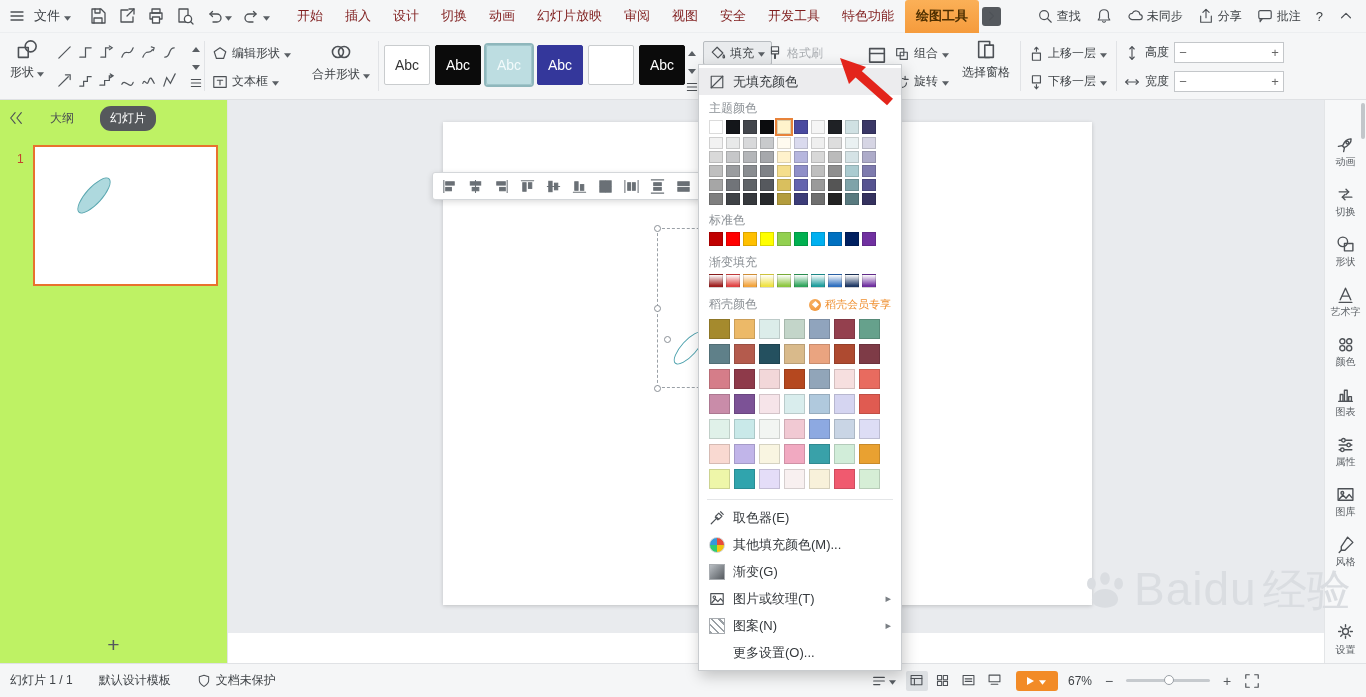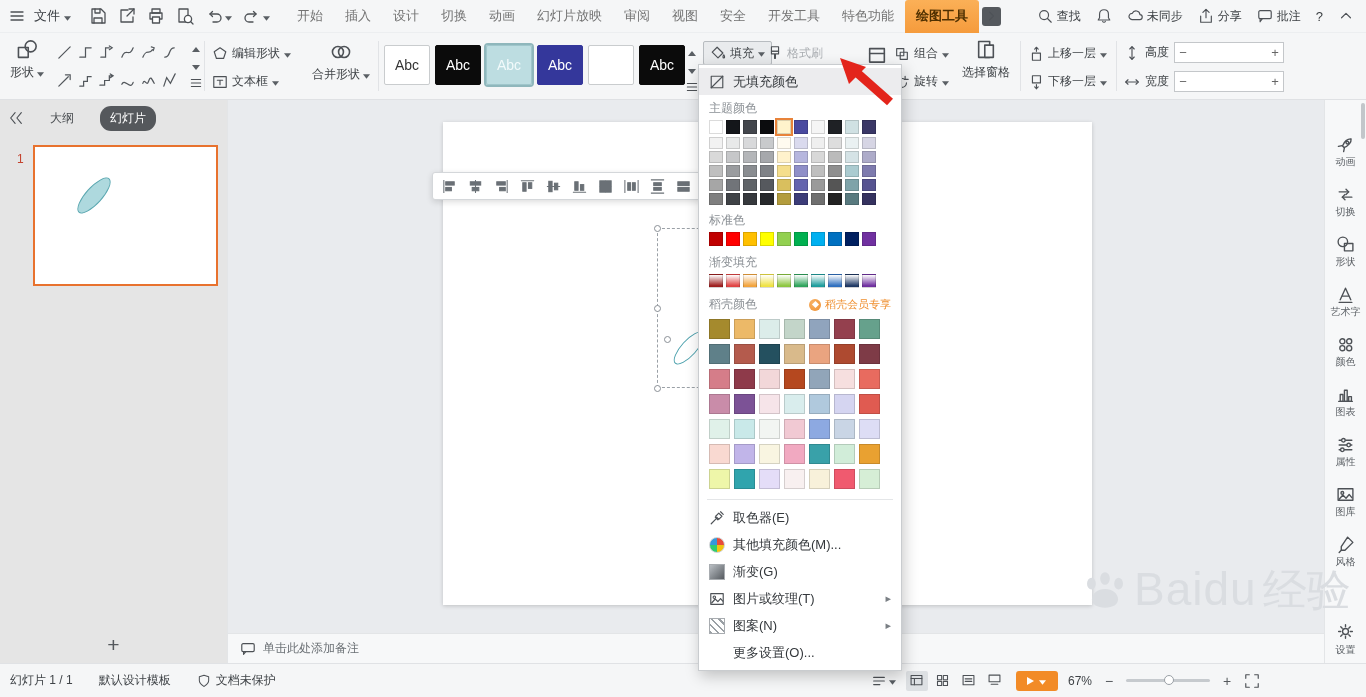--- a/index.html
+++ b/index.html
@@ -11,21 +11,21 @@
 .ic18{width:18px;height:18px;display:inline-block;flex:0 0 auto}
 .ic22{width:22px;height:22px;display:inline-block;flex:0 0 auto}
 .ic16 svg,.ic18 svg,.ic14 svg,.ic22 svg{width:100%;height:100%;display:block}
 
 .menubar{position:absolute;left:0;top:0;right:0;height:33px;background:#f5f6f7;border-bottom:1px solid #eceef0;display:flex;align-items:center;padding-left:8px;z-index:20}
 .mb-file{display:flex;align-items:center;gap:4px;padding:0 8px;cursor:pointer}
 .qat{display:flex;align-items:center;gap:11px;margin-left:10px}
 .qat>span{cursor:pointer}
 .undoredo{display:flex;align-items:center;gap:2px;cursor:pointer}
 .mtabs{display:flex;margin-left:16px;height:33px;align-items:stretch}
-.mtab{padding:0 11px;line-height:32px;font-size:13px;cursor:pointer;color:#737373;white-space:nowrap}
+.mtab{padding:0 11px;line-height:32px;font-size:13px;cursor:pointer;color:#7f1d1d;white-space:nowrap}
 .mtab.active{background:linear-gradient(#fbb057,#f59b3c);color:#4f3000;border-radius:3px 3px 0 0;font-weight:bold}
 .mb-chevmore{width:19px;height:19px;background:#55595e;border-radius:3px;display:flex;align-items:center;justify-content:center;margin-left:3px;cursor:pointer}
 .mb-right{margin-left:auto;display:flex;align-items:center;gap:15px;padding-right:12px}
 .mb-txtbtn{display:flex;align-items:center;gap:4px;cursor:pointer;font-size:12px;color:#3c4044;white-space:nowrap}
 .helpq{font-size:13px;color:#3c4044;cursor:pointer}
 
 .ribbon{position:absolute;top:33px;left:0;right:0;height:67px;background:#f5f6f7;border-bottom:1px solid #dfe1e4;z-index:19}
 .rsep{position:absolute;top:8px;bottom:8px;width:1px;background:#e1e3e6}
 .tallbtn{position:absolute;display:flex;flex-direction:column;align-items:center;gap:3px;cursor:pointer;font-size:12px;color:#3f4347}
 .rowbtn{position:absolute;display:flex;align-items:center;gap:4px;cursor:pointer;font-size:12px;color:#3f4347;white-space:nowrap}
@@ -34,21 +34,21 @@
 .gctrl{position:absolute;width:15px;height:16px;display:flex;align-items:center;justify-content:center;cursor:pointer}
 .abcbox{position:absolute;top:12px;width:46px;height:40px;display:flex;align-items:center;justify-content:center;font-size:14px;cursor:pointer;border-radius:2px;border:1px solid transparent}
 .abcbox.sel{outline:2px solid #8fb7bc}
 .fillbtn{position:absolute;left:703px;top:8px;height:24px;display:flex;align-items:center;gap:4px;padding:0 6px;border:1px solid #b8bcc0;background:#e9ebed;border-radius:2px;font-size:12px;cursor:pointer;color:#3f4347}
 .fmtbtn{position:absolute;left:767px;top:8px;height:24px;display:flex;align-items:center;gap:4px;font-size:12px;color:#a9adb1;cursor:default}
 .sizerow{position:absolute;display:flex;align-items:center;gap:5px;font-size:12px;color:#3f4347}
 .spin{display:flex;align-items:center;border:1px solid #c4c7ca;background:#fff;height:21px}
 .spin .sbtn{width:16px;text-align:center;color:#666;cursor:pointer;font-size:13px;line-height:19px;flex:0 0 auto}
 .spin input{width:76px;border:none;outline:none;height:18px;font-size:12px;padding:0 4px;font-family:inherit}
 
-.leftpanel{position:absolute;top:100px;left:0;width:228px;bottom:34px;background:#e5e5e5;border-right:1px solid #e3e5e7}
+.leftpanel{position:absolute;top:100px;left:0;width:228px;bottom:34px;background:#bef264;border-right:1px solid #e3e5e7}
 .lp-tabs{display:flex;align-items:center;height:36px;padding-left:8px;gap:16px;font-size:12px}
 .lp-chev{width:16px;height:16px;cursor:pointer}
 .lp-tab{cursor:pointer;color:#4a4e52;padding:4px 10px}
 .lp-tab.sel{background:#55585c;color:#fff;border-radius:11px}
 .thumb-num{position:absolute;left:17px;top:52px;font-size:12px;color:#c4432e}
 .thumb{position:absolute;left:33px;top:45px;width:185px;height:141px;background:#fff;border:2px solid #e8722e;cursor:pointer}
 .thumb-ellipse{position:absolute;left:36px;top:40px;width:46px;height:17px;border:1.5px solid #5aa7b0;background:#aed9de;border-radius:50%;transform:rotate(-48deg)}
 .lp-add{position:absolute;bottom:4px;left:50%;transform:translateX(-50%);width:28px;height:28px;font-size:21px;color:#55595d;display:flex;align-items:center;justify-content:center;cursor:pointer}
 
 .canvas{position:absolute;top:100px;left:228px;width:1096px;height:533px;background:#e9ebee;overflow:hidden}
@@ -630,29 +630,20 @@
     <div class="selrect"></div>
     <div class="handle" style="left:426px;top:125px"></div>
     <div class="handle" style="left:426px;top:205px"></div>
     <div class="handle" style="left:426px;top:285px"></div>
     <div class="handle" style="left:498px;top:125px"></div>
     <div class="cv-ellipse"></div>
     <div class="handle" style="left:436px;top:236px"></div>
     <div class="handle" style="left:478px;top:252px"></div>
   </div>
 
-  <div class="notesbar">
-    <span class="ic16">
-        <svg viewBox="0 0 18 18" stroke="#4d5156" fill="none" stroke-width="1.3" stroke-linecap="round" stroke-linejoin="round">
-          <rect x="2" y="3" width="14" height="9" rx="1.5"></rect>
-          <path d="M6.5 12l-2.5 3v-3"></path>
-        </svg>
-      </span>
-    <span>单击此处添加备注</span>
-  </div>
 
   <div class="rightbar">
     <div class="sb-scroll"></div>
     <div class="sb-items">
         <div class="sbitem">
           <span style="width: 19px; height: 19px; display: inline-block;"><svg viewBox="0 0 18 18" stroke="#4d5156" fill="none" stroke-width="1.3" stroke-linecap="round" stroke-linejoin="round">
               <g transform="rotate(45 9 9)">
                 <path d="M9 1.5c2.5 2 3 6.5 1 10.5H8C6 8 6.5 3.5 9 1.5z"></path>
                 <circle cx="9" cy="6.5" r="1.3"></circle>
                 <path d="M7.5 12l-2 3M10.5 12l2 3"></path>

